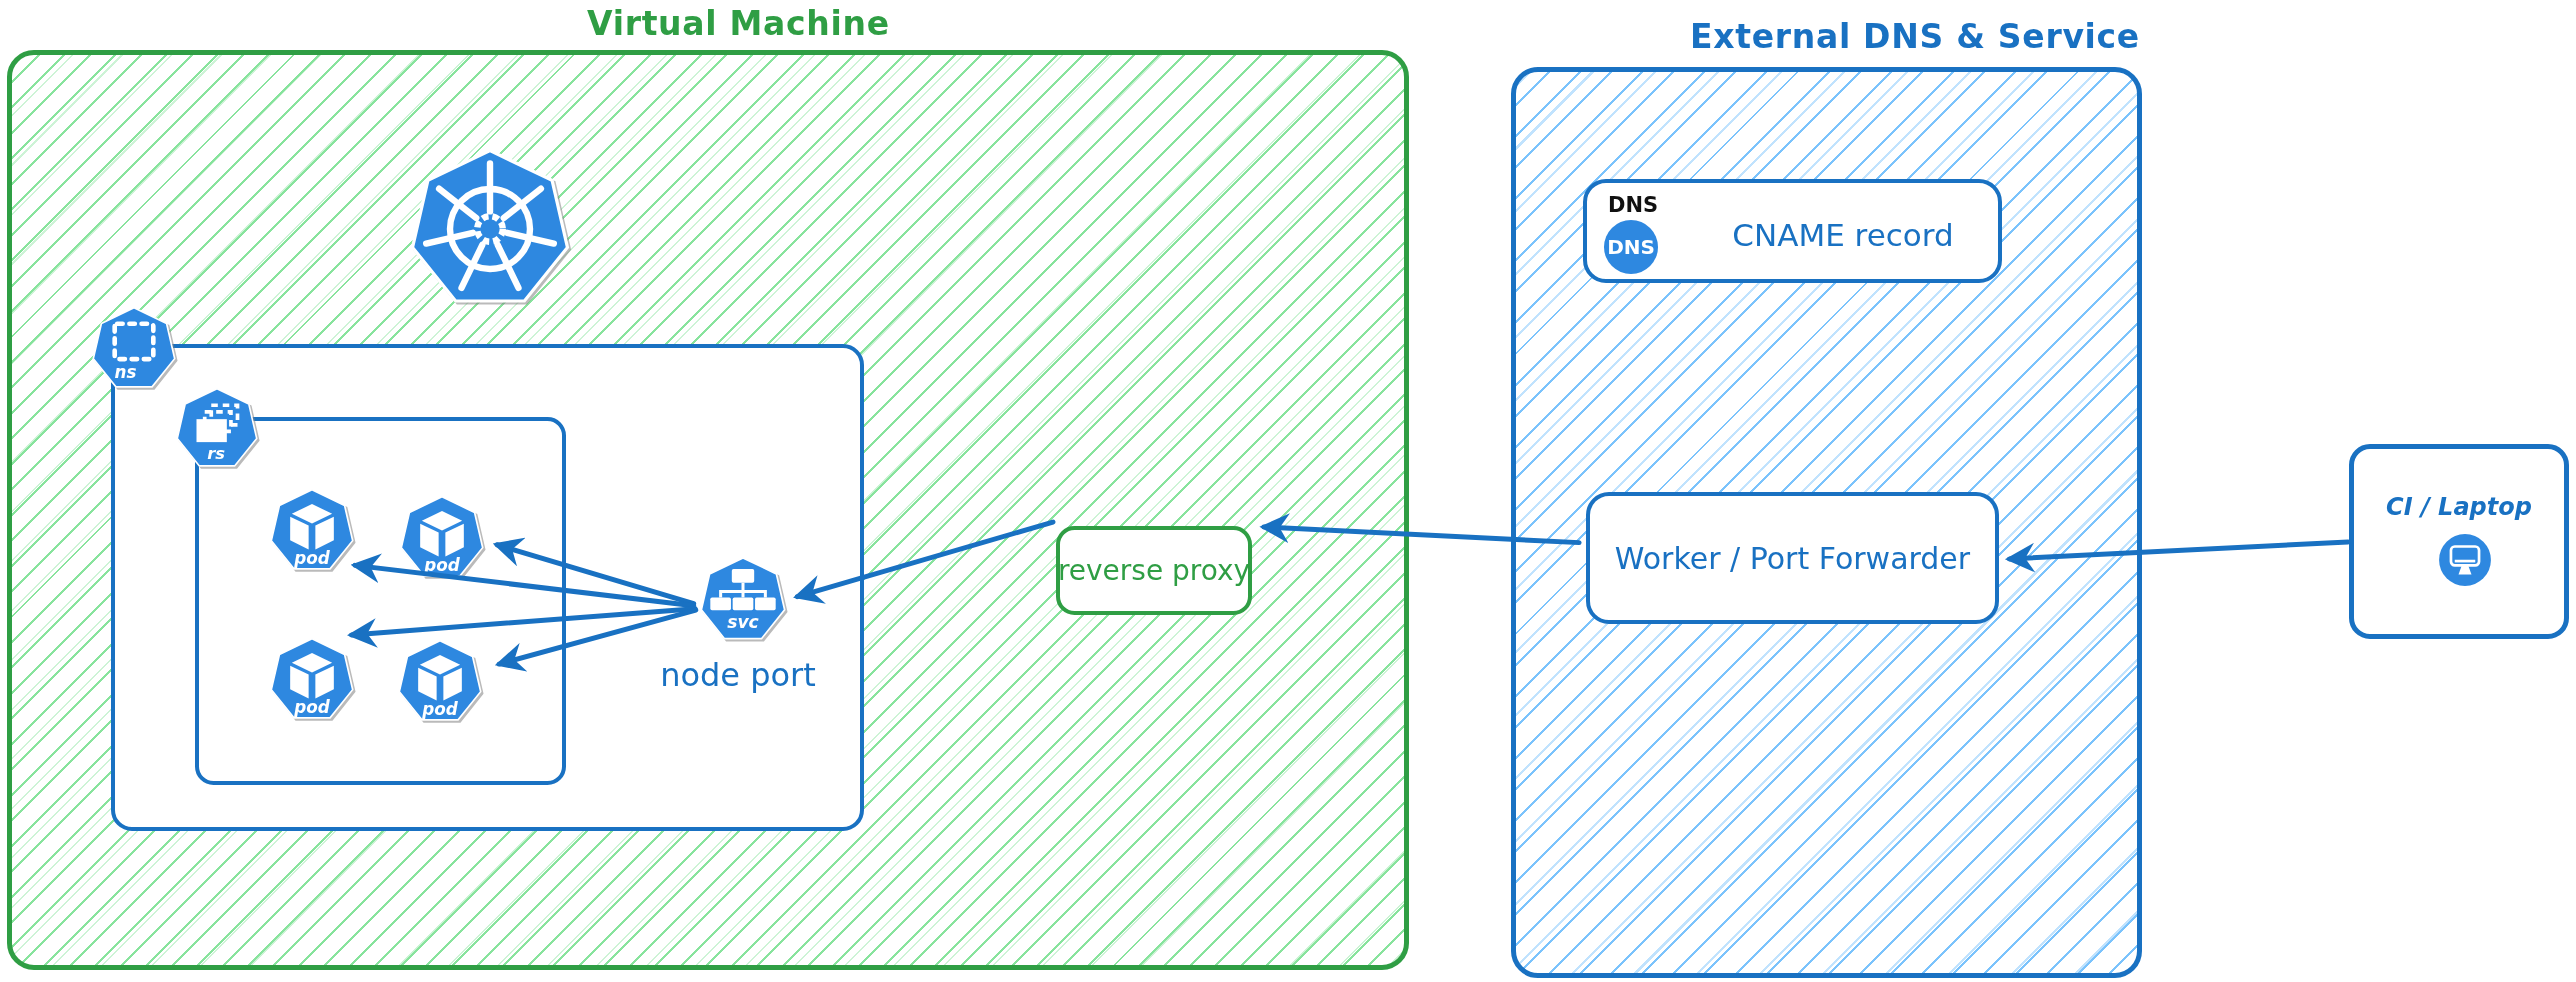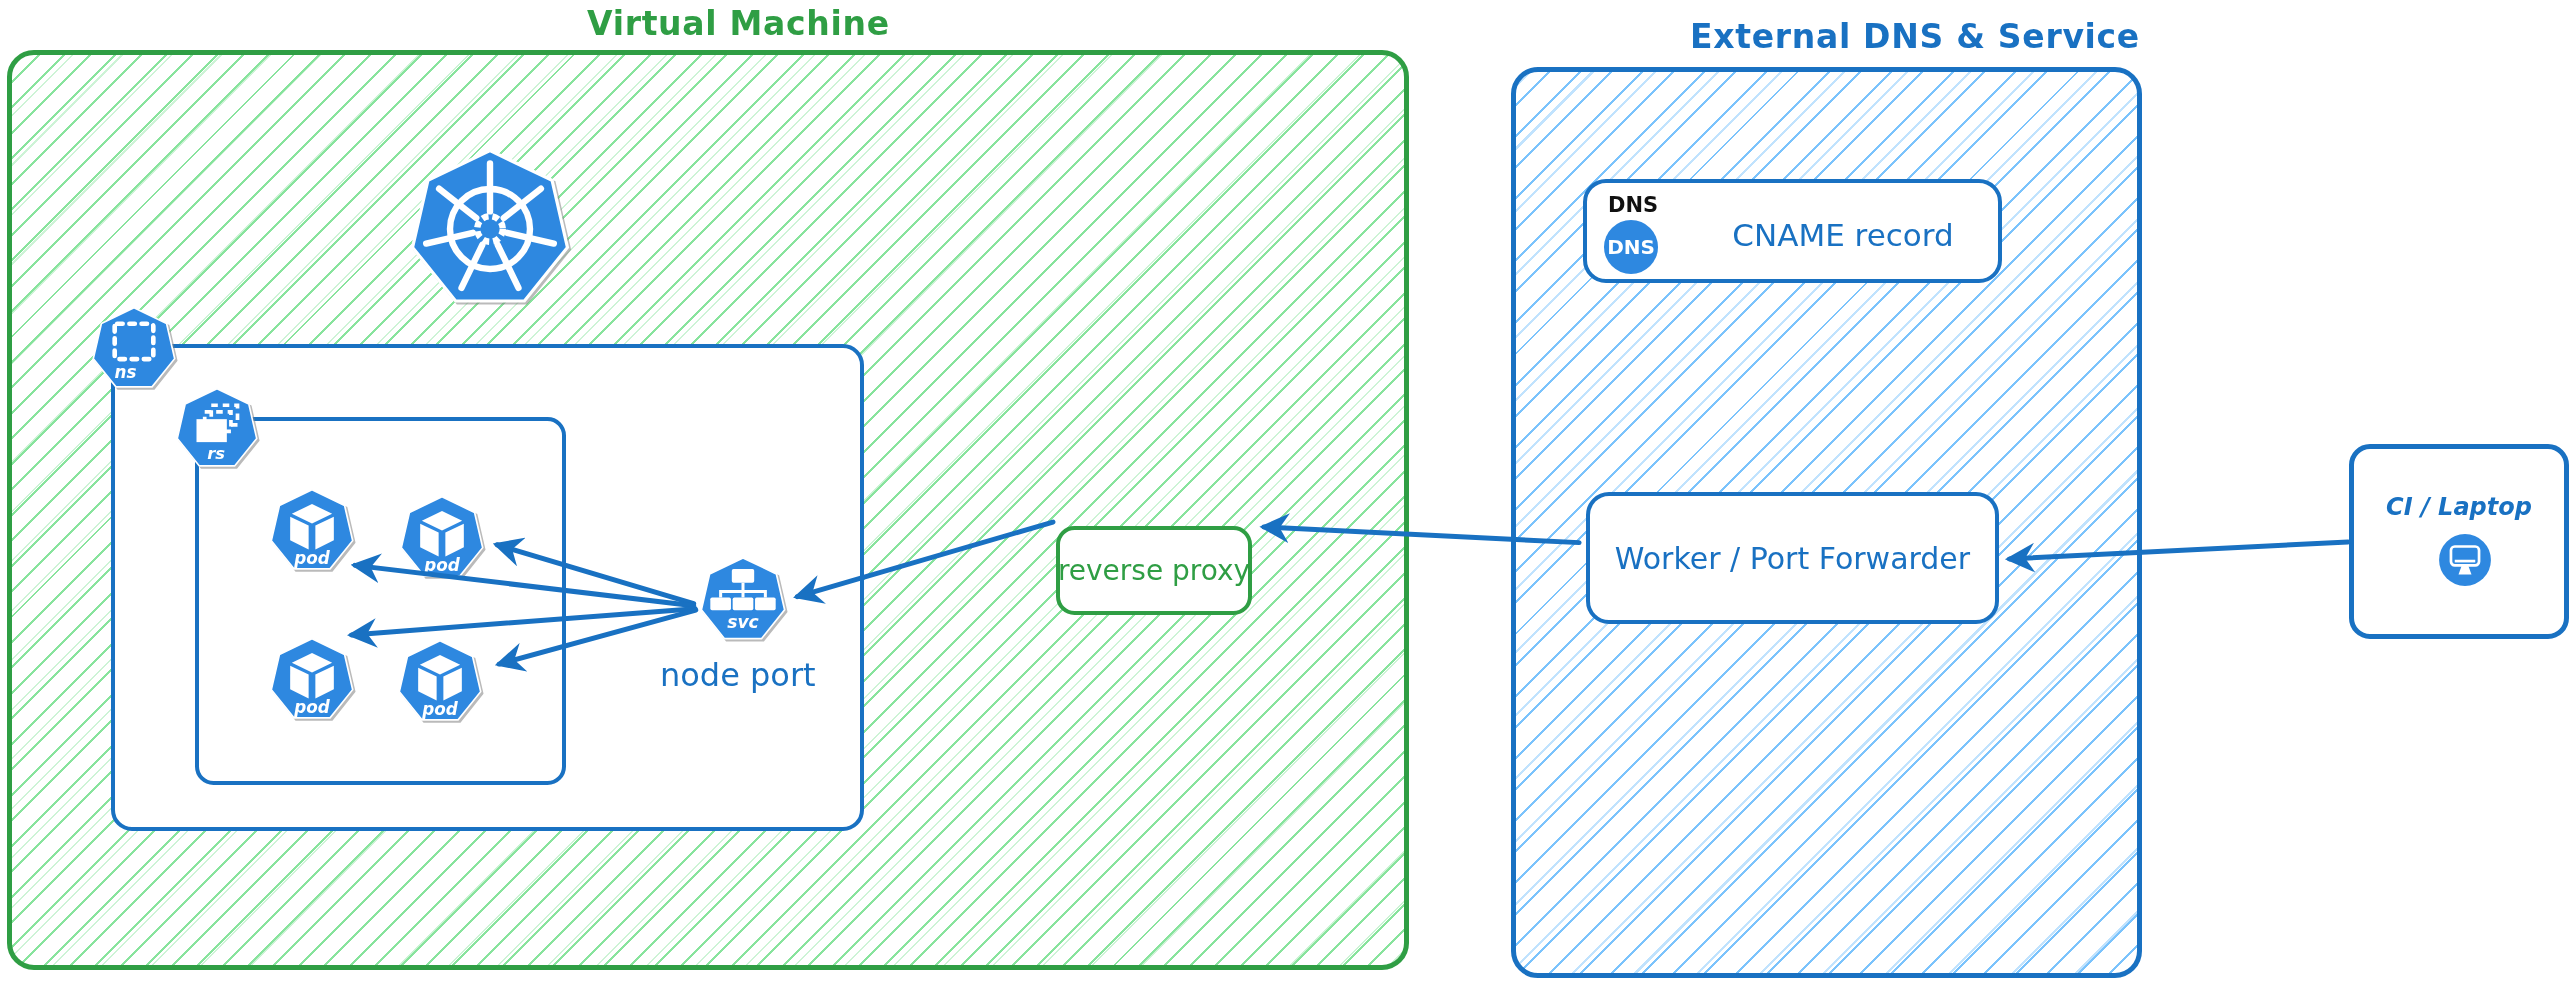--- a/index.html
+++ b/index.html
@@ -95,21 +95,21 @@
   .ci-icon{position:absolute;left:84px;top:84px;width:54px;height:54px;}
   
   .hepta{position:absolute;filter:drop-shadow(2.8px 2.8px 0.7px rgba(130,130,130,.55));}
   .hepta text{
     font-family:"DejaVu Sans", sans-serif;
     font-style:italic;font-weight:600;
     fill:#ffffff;
   }
   .caption{
     position:absolute;color:#1971c2;font-size:32px;font-weight:500;
-    white-space:nowrap;
+    text-align:center;white-space:nowrap;
   }
   .node-port-caption{left:660px;top:656px;width:156px;}
   .arrows{position:absolute;left:0;top:0;pointer-events:none;}
 </style>
 </head>
 <body>
 
 <div class="canvas">
 
   <div class="group-box vm-box"></div>

